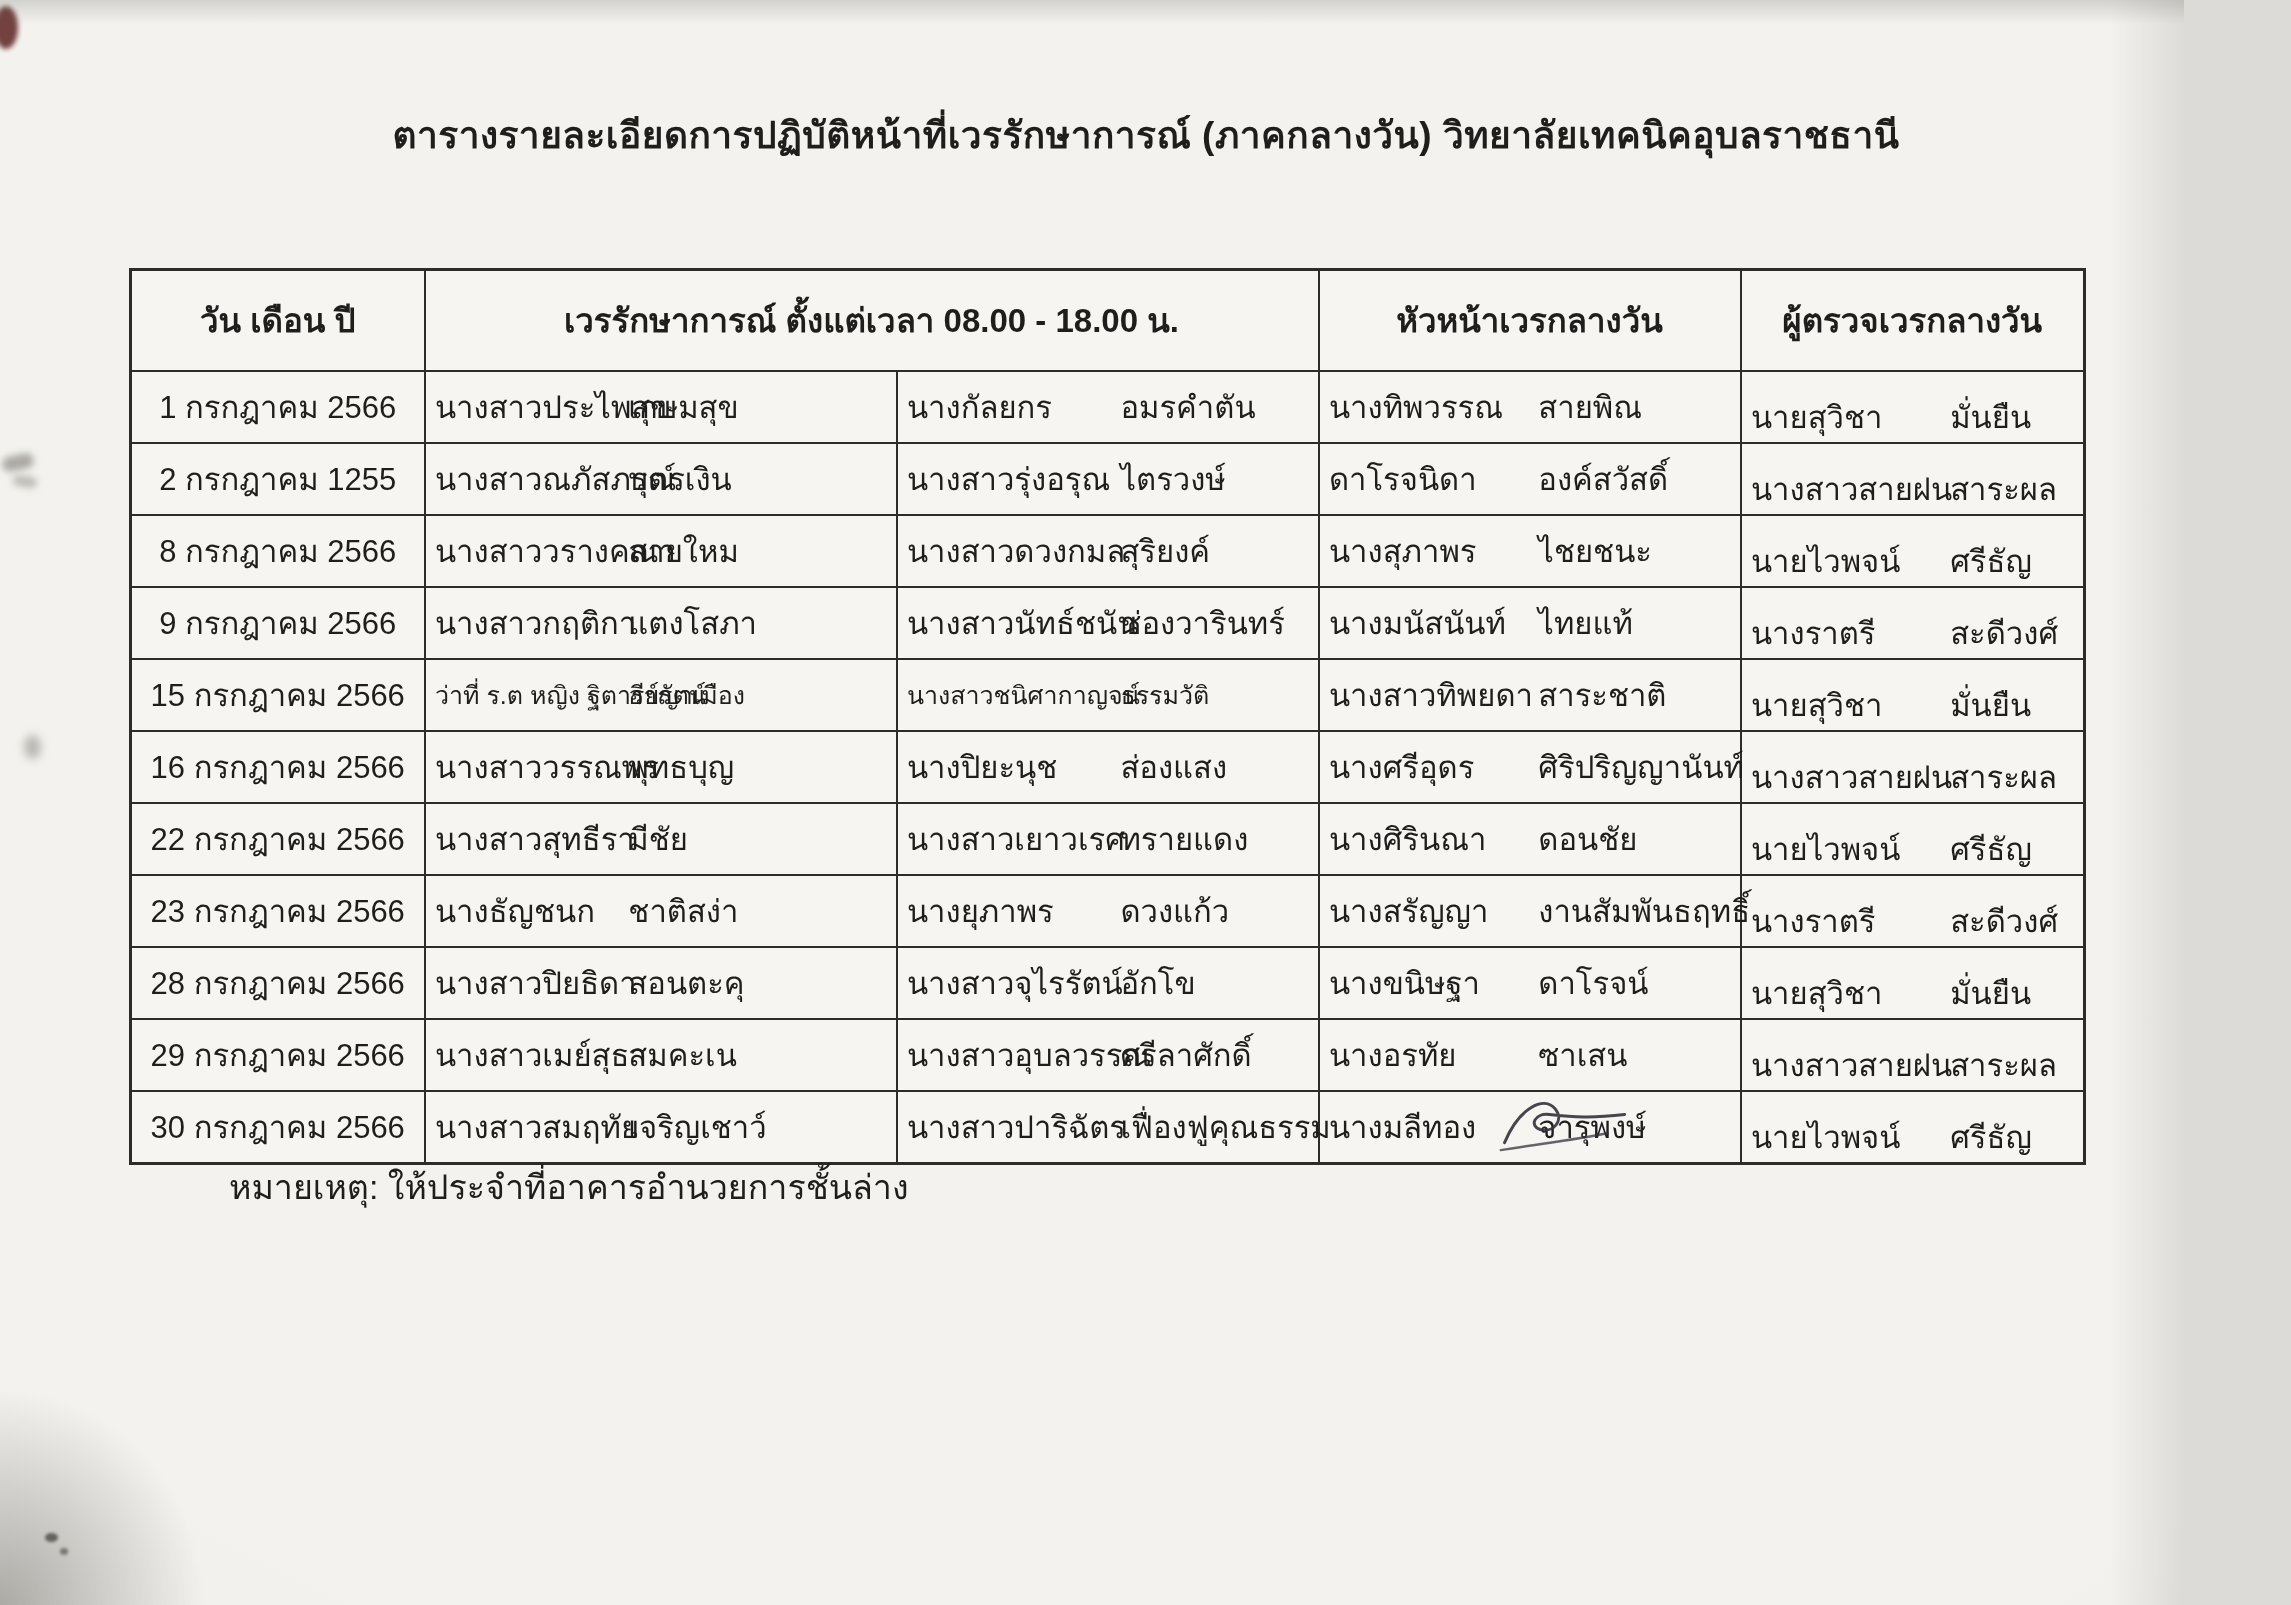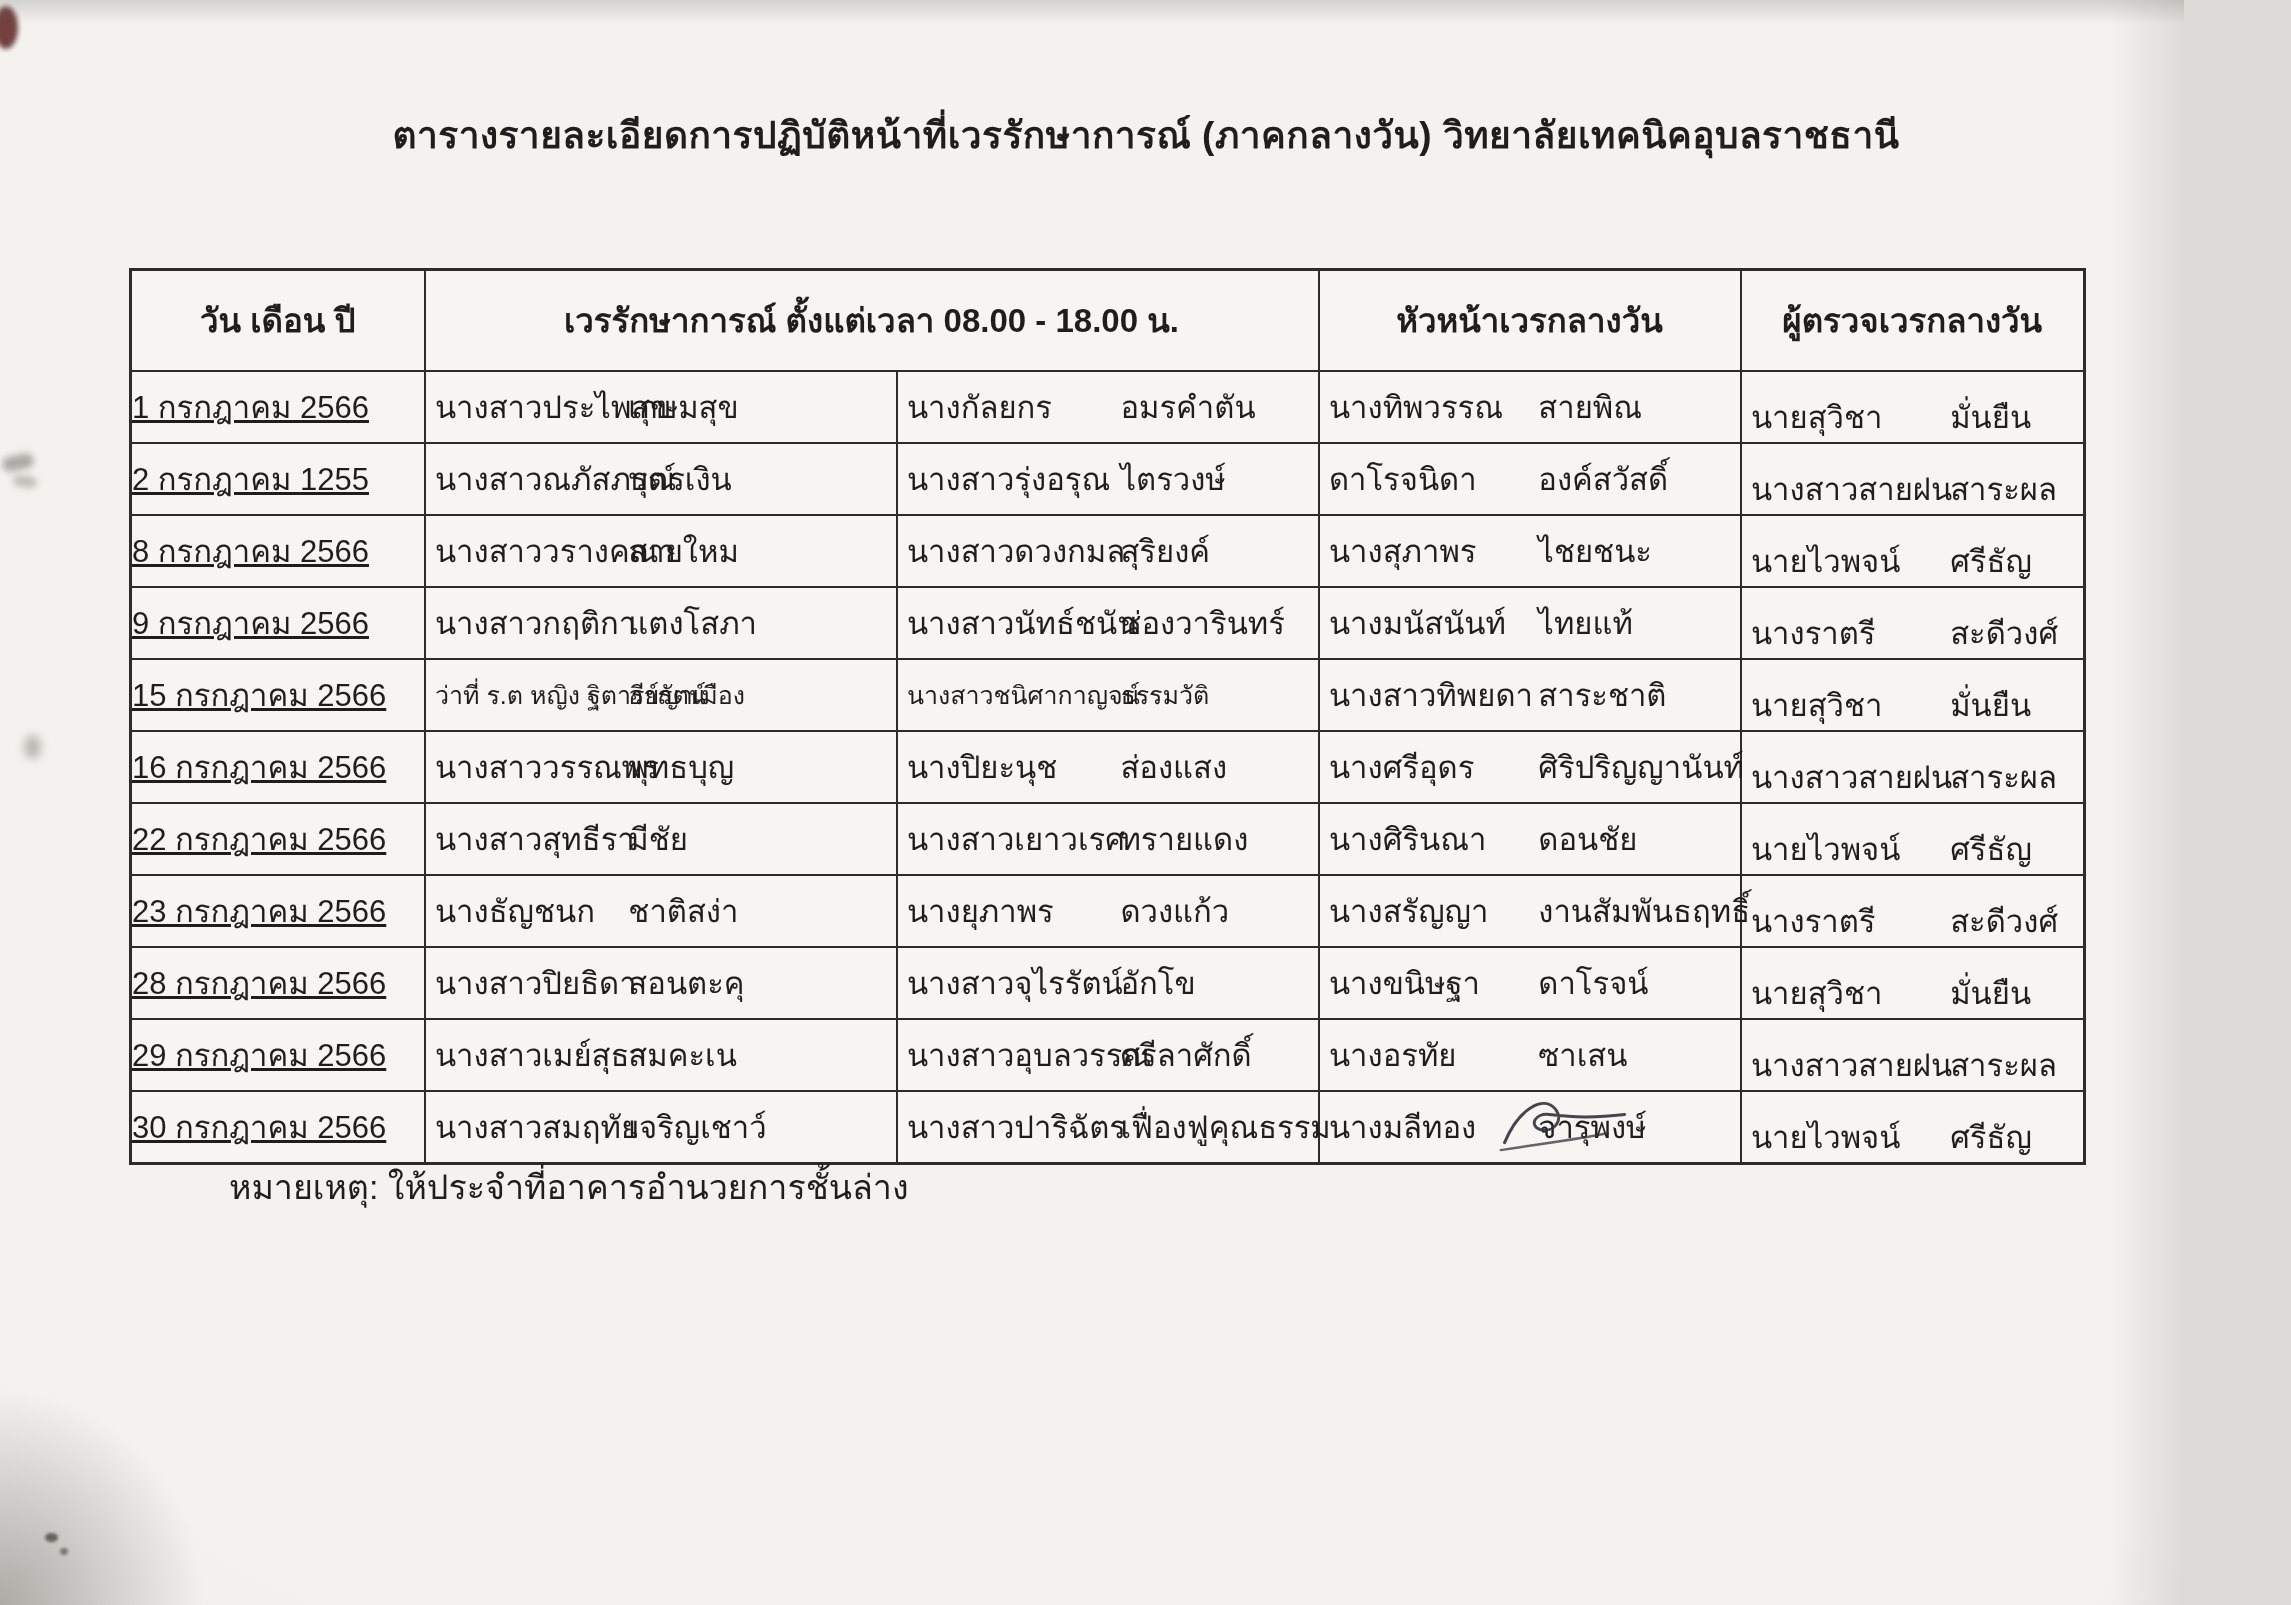--- a/index.html
+++ b/index.html
@@ -62,21 +62,21 @@
     border:2.3px solid #2e2c29;
     padding:0;vertical-align:middle;
     overflow:visible;white-space:nowrap;
   }
   #roster th{
     height:99px;font-size:33px;font-weight:bold;text-align:center;
     border-bottom-width:2.8px;
   }
   #roster td{height:61px;font-size:31px;font-weight:500;}
   #roster{border:3.3px solid #2e2c29;}
-  td.date-cell{text-decoration:underline;}
+  td.date-cell{text-align:center;}
   .name-pair{display:grid;padding-left:9.4px;align-items:center;}
   .g1 .name-pair{grid-template-columns:42% 58%;}
   .g2 .name-pair{grid-template-columns:52% 48%;}
   .hd .name-pair{grid-template-columns:51% 49%;}
   .ins .name-pair{grid-template-columns:60% 40%;margin-top:20px;}
   .name-pair span{display:block;}
   .shrink{font-size:25px !important;}
   
   #note{
     position:absolute;left:229px;top:1160px;font-size:34px;font-weight:500;

